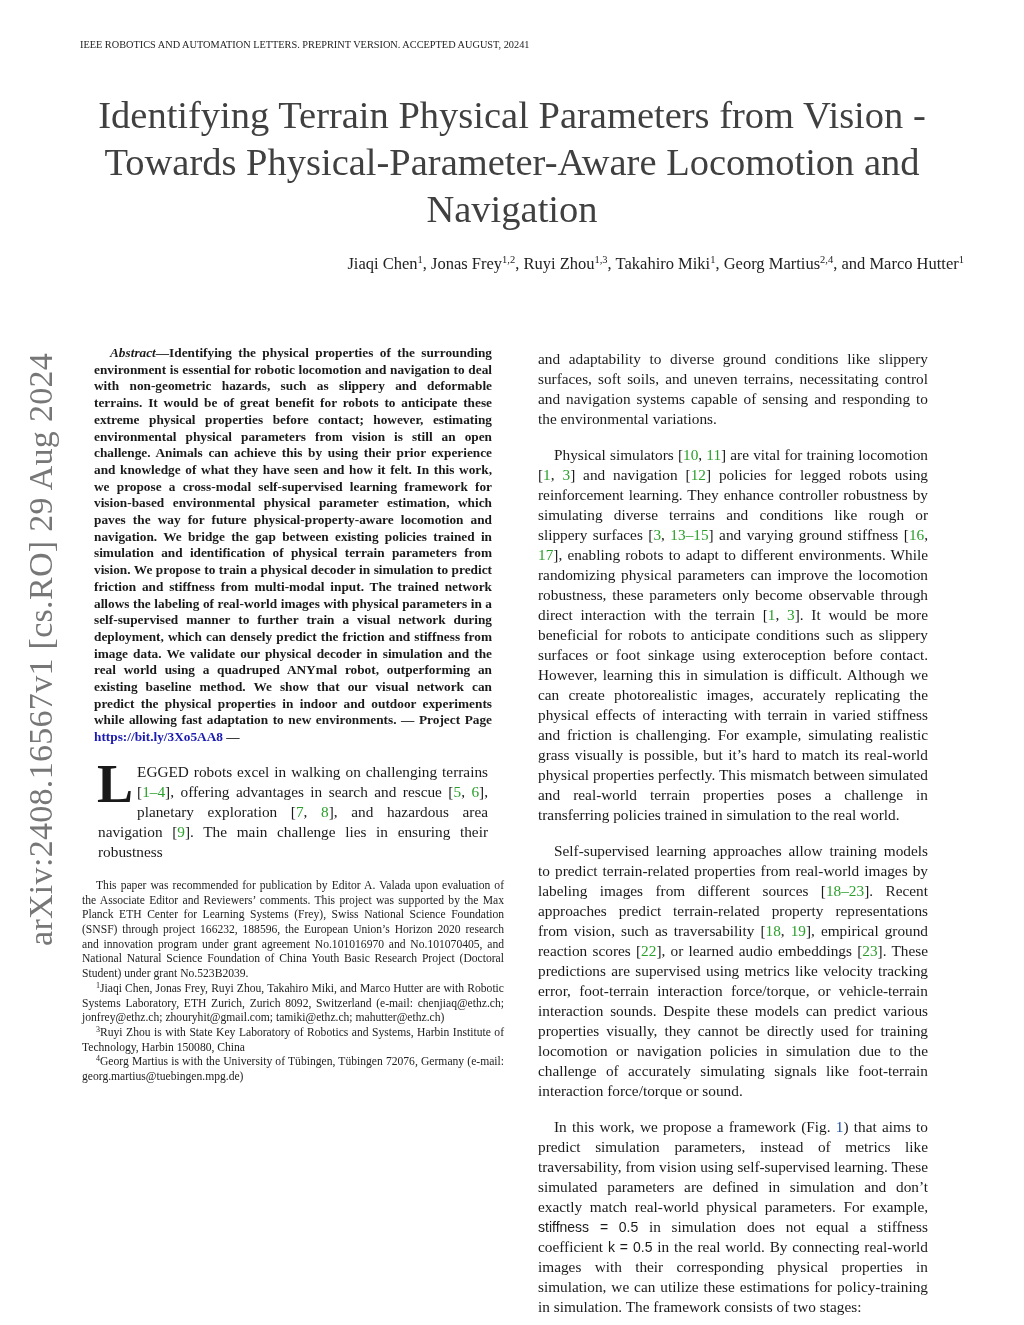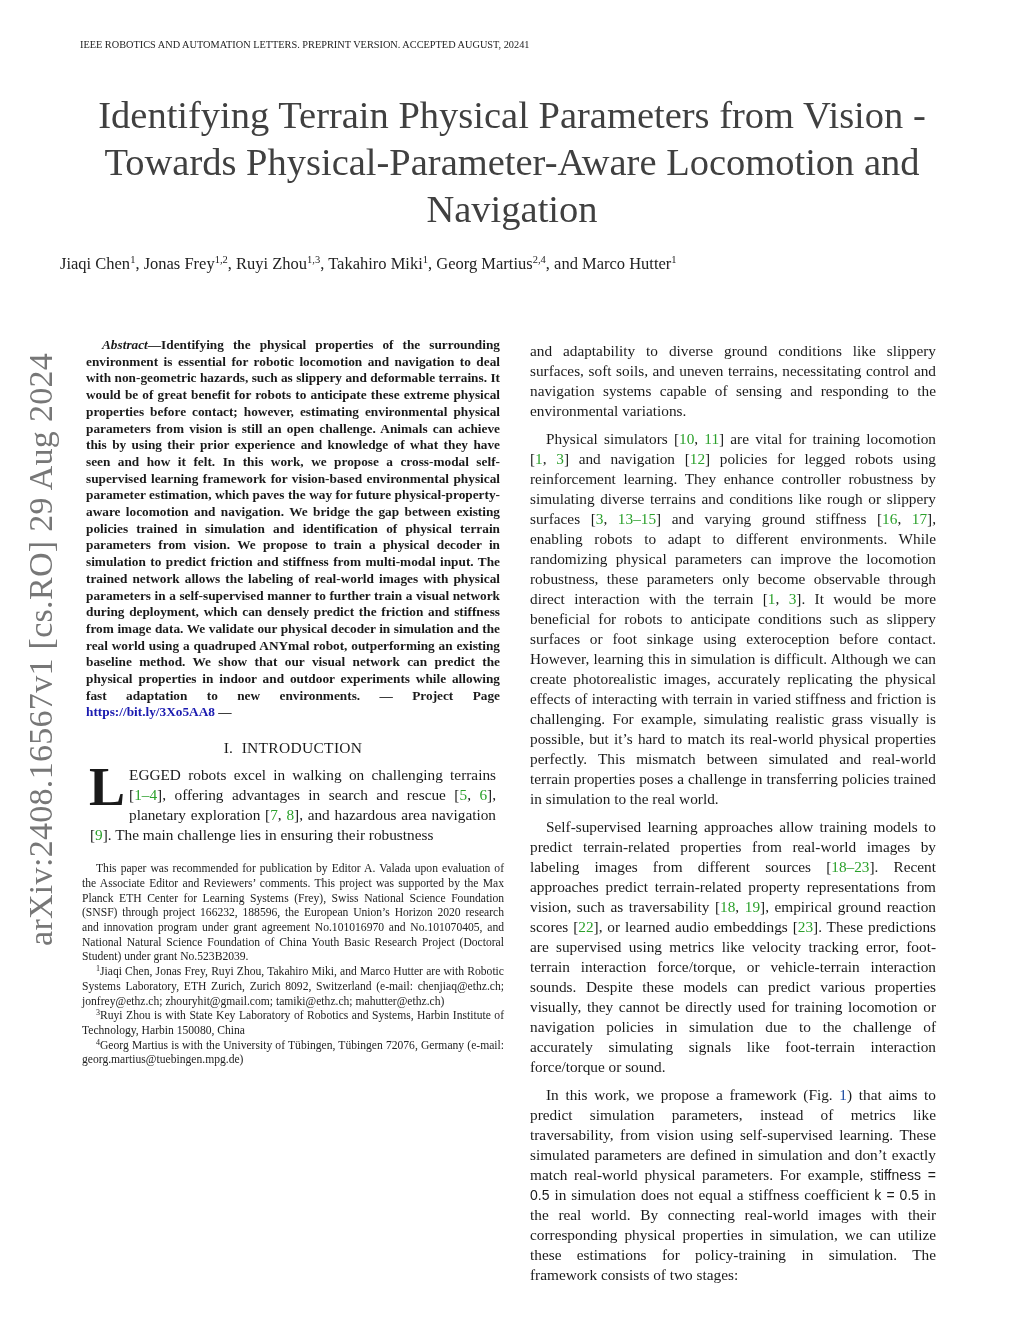--- a/index.html
+++ b/index.html
@@ -11,46 +11,46 @@
     position: absolute; top: 39px; left: 80px; width: 864px;
     font-size: 10.3px; letter-spacing: 0; color: #222;
     display: flex; 
   }
   .title {
     position: absolute; top: 92px; left: 60px; width: 904px;
     text-align: center; font-size: 38.5px; line-height: 47px; font-weight: normal; color: #404040;
   }
   .authors {
     position: absolute; top: 254px; left: 60px; width: 904px;
-    text-align: left; font-size: 16.5px; color: #222;
+    text-align: right; font-size: 16.5px; color: #222;
   }
   .authors sup { font-size: 10.5px; vertical-align: 6px; line-height: 0; }
   .arxiv {
     position: absolute; left: 22px; top: 946px;
     transform-origin: 0 0; transform: rotate(-90deg);
     font-size: 34px; color: #777; white-space: nowrap; letter-spacing: 0.3px;
   }
   .col { position: absolute; width: 422px; }
   .col-left { left: 82px; top: 333px; }
   .col-right { left: 522px; top: 333px; }
   .abstract {
     font-weight: bold; font-size: 13.3px; line-height: 16.7px; text-align: justify;
-    hyphens: manual; text-indent: 16px; margin: 4px;
+    hyphens: manual; text-indent: 16px; margin: 12px;
   }
   .abstract .label, .index .label { font-style: italic; }
   .link { color: #1a1ab0; }
   .index {
     font-weight: bold; font-size: 13.3px; line-height: 16.7px; text-align: justify;
     text-indent: 16px; margin: 10px 0 0 0;
   }
   .section-head {
     text-align: center; font-size: 15.5px; letter-spacing: 0.3px; margin: 18px 0 6px 0;
   }
   .body-text {
-    font-size: 15.3px; line-height: 20px; text-align: justify; margin: 8px;
+    font-size: 15.3px; line-height: 20px; text-align: justify; margin: 16px;
   }
   .body-text.indent { text-indent: 16px; }
   .dropcap {
     float: left; font-size: 54px; line-height: 40px; font-weight: bold;
     margin: 2px 4px 0 -1px; height: 40px;
   }
   .cite { color: #2aa02a; }
   .figref { color: #1a4aa0; }
   .footnotes {
     margin-top: 17px; font-size: 11.6px; line-height: 14.7px; text-align: justify; color: #222;
@@ -71,23 +71,20 @@
 
 <div class="authors" id="authors"><span>Jiaqi Chen</span><sup>1</sup>, <span>Jonas Frey</span><sup>1,2</sup>, <span>Ruyi Zhou</span><sup>1,3</sup>, <span>Takahiro Miki</span><sup>1</sup>, <span>Georg Martius</span><sup>2,4</sup>, and <span>Marco Hutter</span><sup>1</sup></div>
 
 <div class="arxiv">arXiv:2408.16567v1  [cs.RO]  29 Aug 2024</div>
 
 <div class="col col-left">
   <p class="abstract">
     <span class="label">Abstract</span><span>—</span><span>Identifying the physical properties of the surrounding environment is essential for robotic locomotion and navigation to deal with non-geometric hazards, such as slippery and deformable terrains. It would be of great benefit for robots to anticipate these extreme physical properties before contact; however, estimating environmental physical parameters from vision is still an open challenge. Animals can achieve this by using their prior experience and knowledge of what they have seen and how it felt. In this work, we propose a cross-modal self-supervised learning framework for vision-based environmental physical parameter estimation, which paves the way for future physical-property-aware locomotion and navigation. We bridge the gap between existing policies trained in simulation and identification of physical terrain parameters from vision. We propose to train a physical decoder in simulation to predict friction and stiffness from multi-modal input. The trained network allows the labeling of real-world images with physical parameters in a self-supervised manner to further train a visual network during deployment, which can densely predict the friction and stiffness from image data. We validate our physical decoder in simulation and the real world using a quadruped ANYmal robot, outperforming an existing baseline method. We show that our visual network can predict the physical properties in indoor and outdoor experiments while allowing fast adaptation to new environments. — Project Page </span><span class="link">https://bit.ly/3Xo5AA8</span><span> —</span>
   </p>
 
-  <div class="section-head">
-    <span>I.</span>&nbsp;&nbsp;<span>INTRODUCTION</span>
-  </div>
 
   <p class="body-text">
     <span class="dropcap">L</span><span id="intro-p1"><span>EGGED robots excel in walking on challenging terrains [</span><span class="cite">1–4</span><span>], offering advantages in search and rescue [</span><span class="cite">5</span><span>, </span><span class="cite">6</span><span>], planetary exploration [</span><span class="cite">7</span><span>, </span><span class="cite">8</span><span>], and hazardous area navigation [</span><span class="cite">9</span><span>]. The main challenge lies in ensuring their robustness</span></span>
   </p>
 
   <div class="footnotes">
     <p>This paper was recommended for publication by Editor A. Valada upon evaluation of the Associate Editor and Reviewers’ comments. This project was supported by the Max Planck ETH Center for Learning Systems (Frey), Swiss National Science Foundation (SNSF) through project 166232, 188596, the European Union’s Horizon 2020 research and innovation program under grant agreement No.101016970 and No.101070405, and National Natural Science Foundation of China Youth Basic Research Project (Doctoral Student) under grant No.523B2039.</p>
     <div id="affiliations">
         <p><sup>1</sup><span>Jiaqi Chen, Jonas Frey, Ruyi Zhou, Takahiro Miki, and Marco Hutter are with Robotic Systems Laboratory, ETH Zurich, Zurich 8092, Switzerland (e-mail: chenjiaq@ethz.ch; jonfrey@ethz.ch; zhouryhit@gmail.com; tamiki@ethz.ch; mahutter@ethz.ch)</span></p>
         <p><sup>3</sup><span>Ruyi Zhou is with State Key Laboratory of Robotics and Systems, Harbin Institute of Technology, Harbin 150080, China</span></p>

